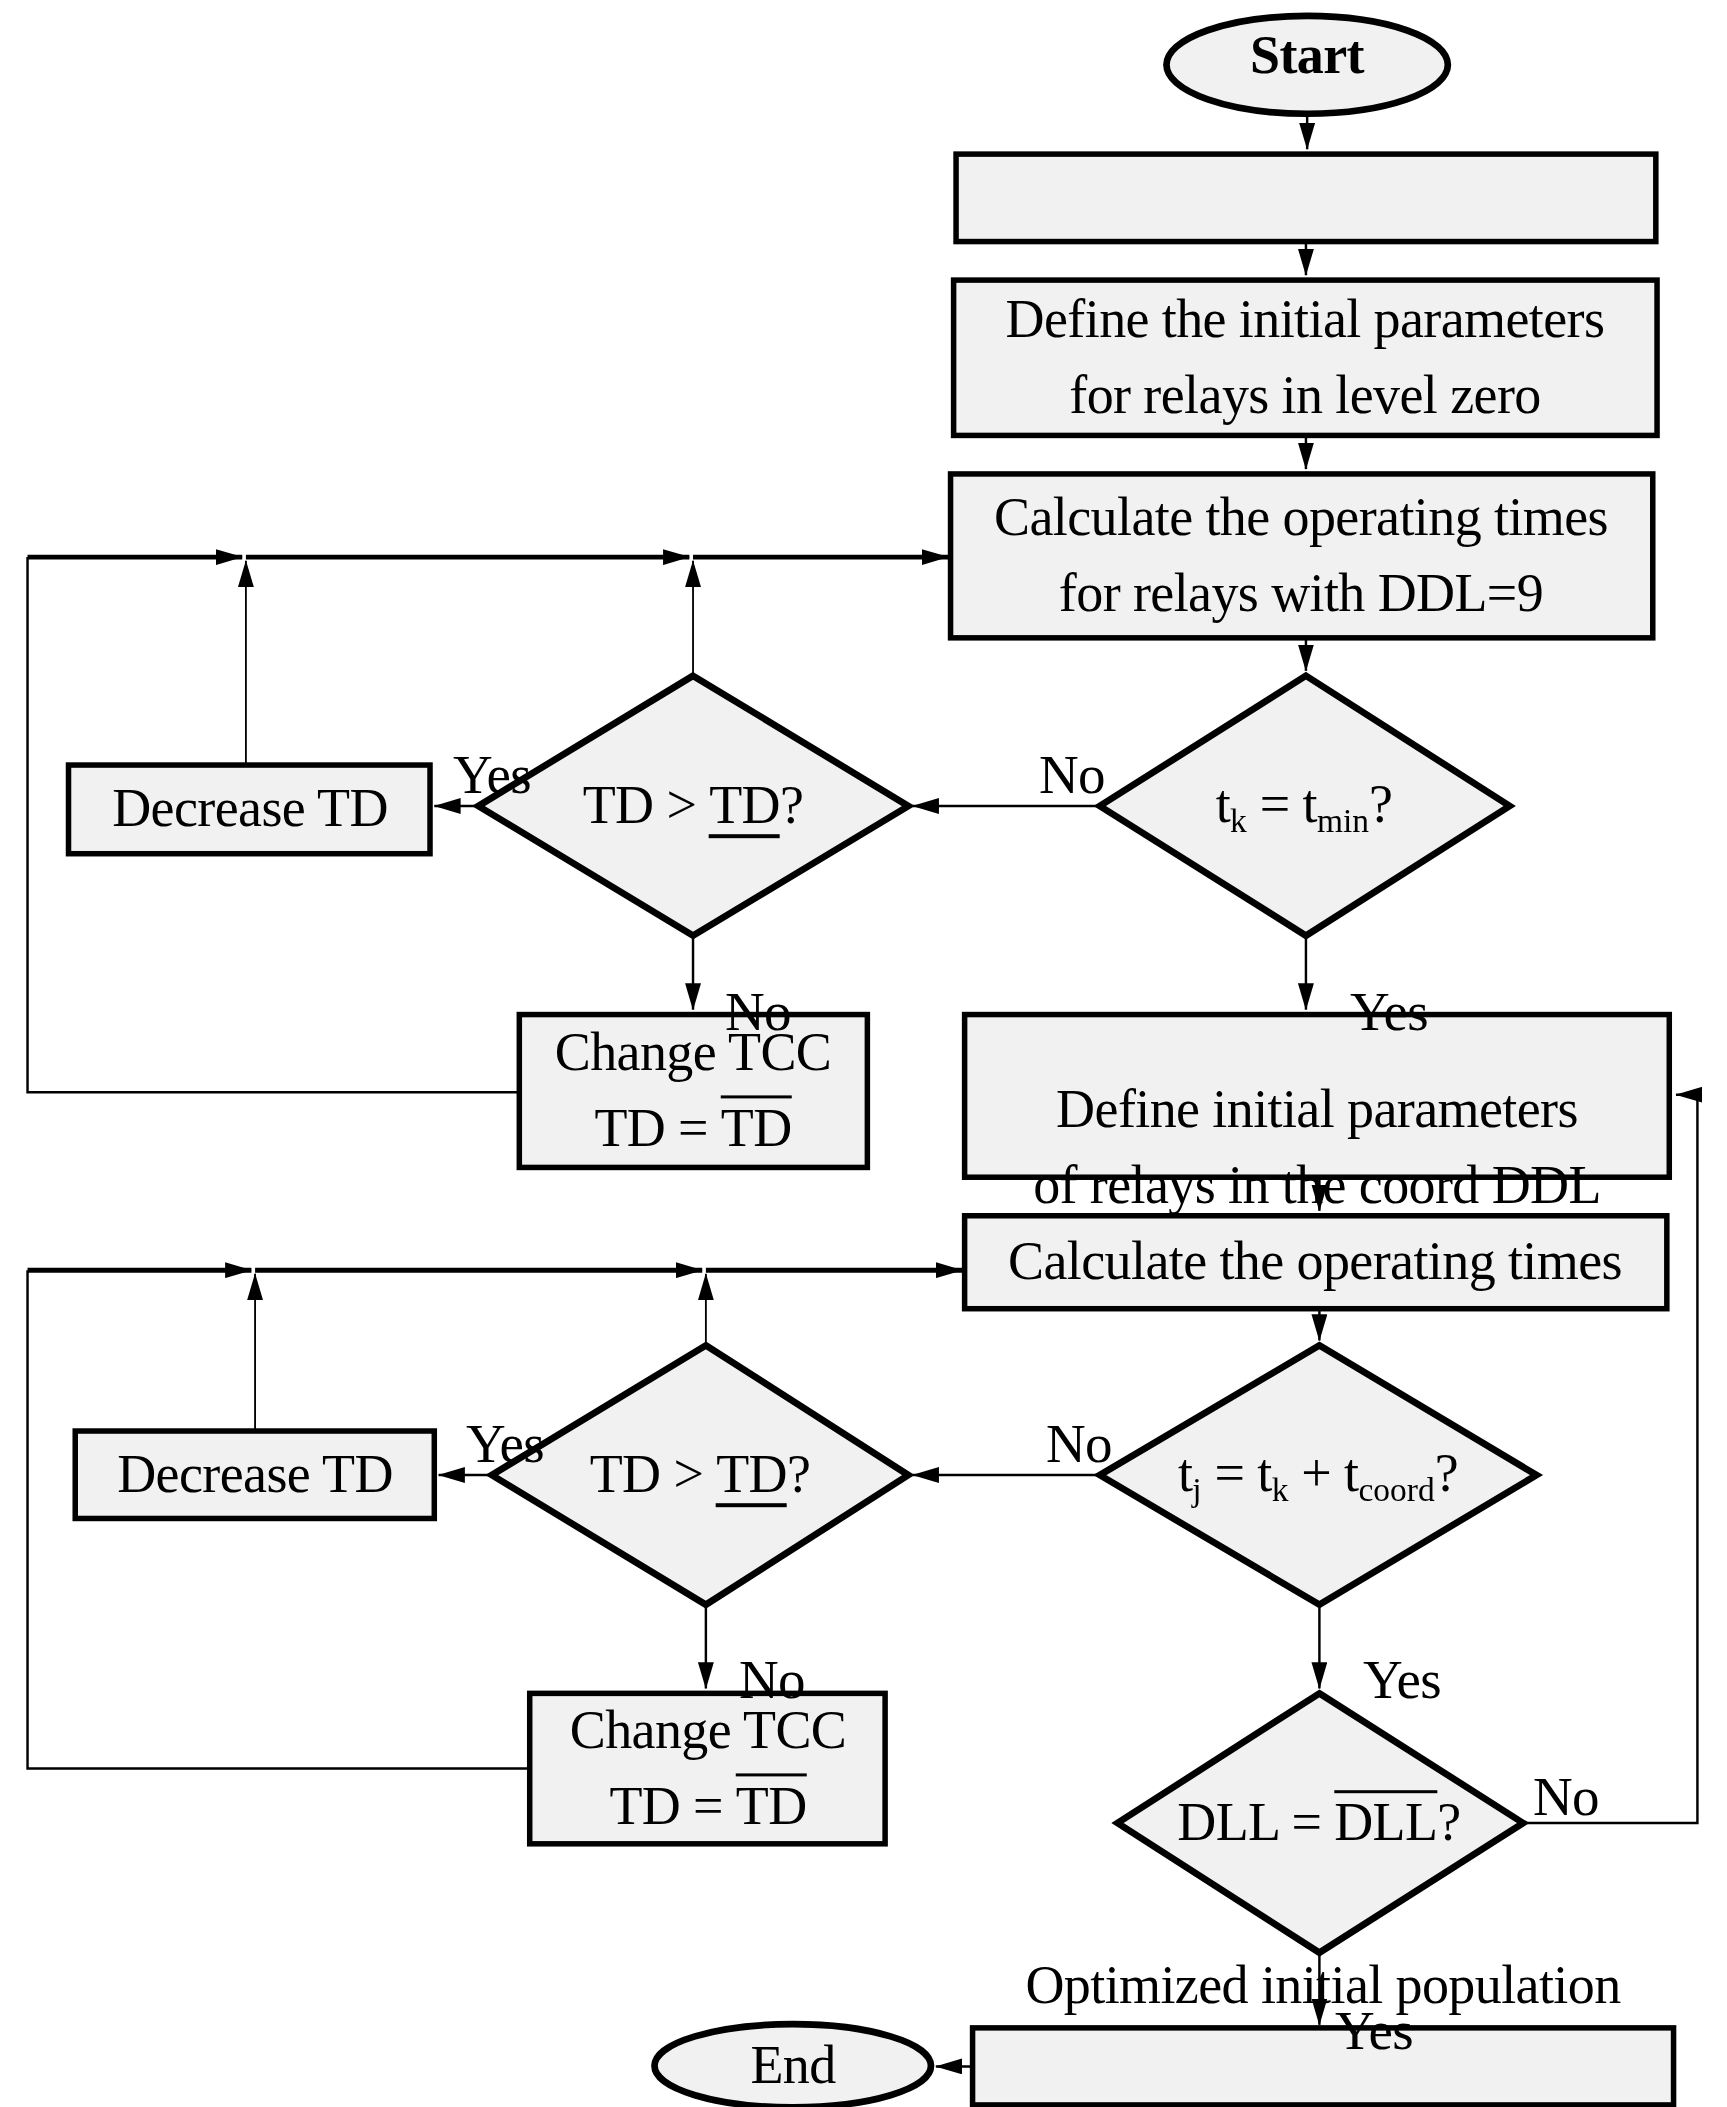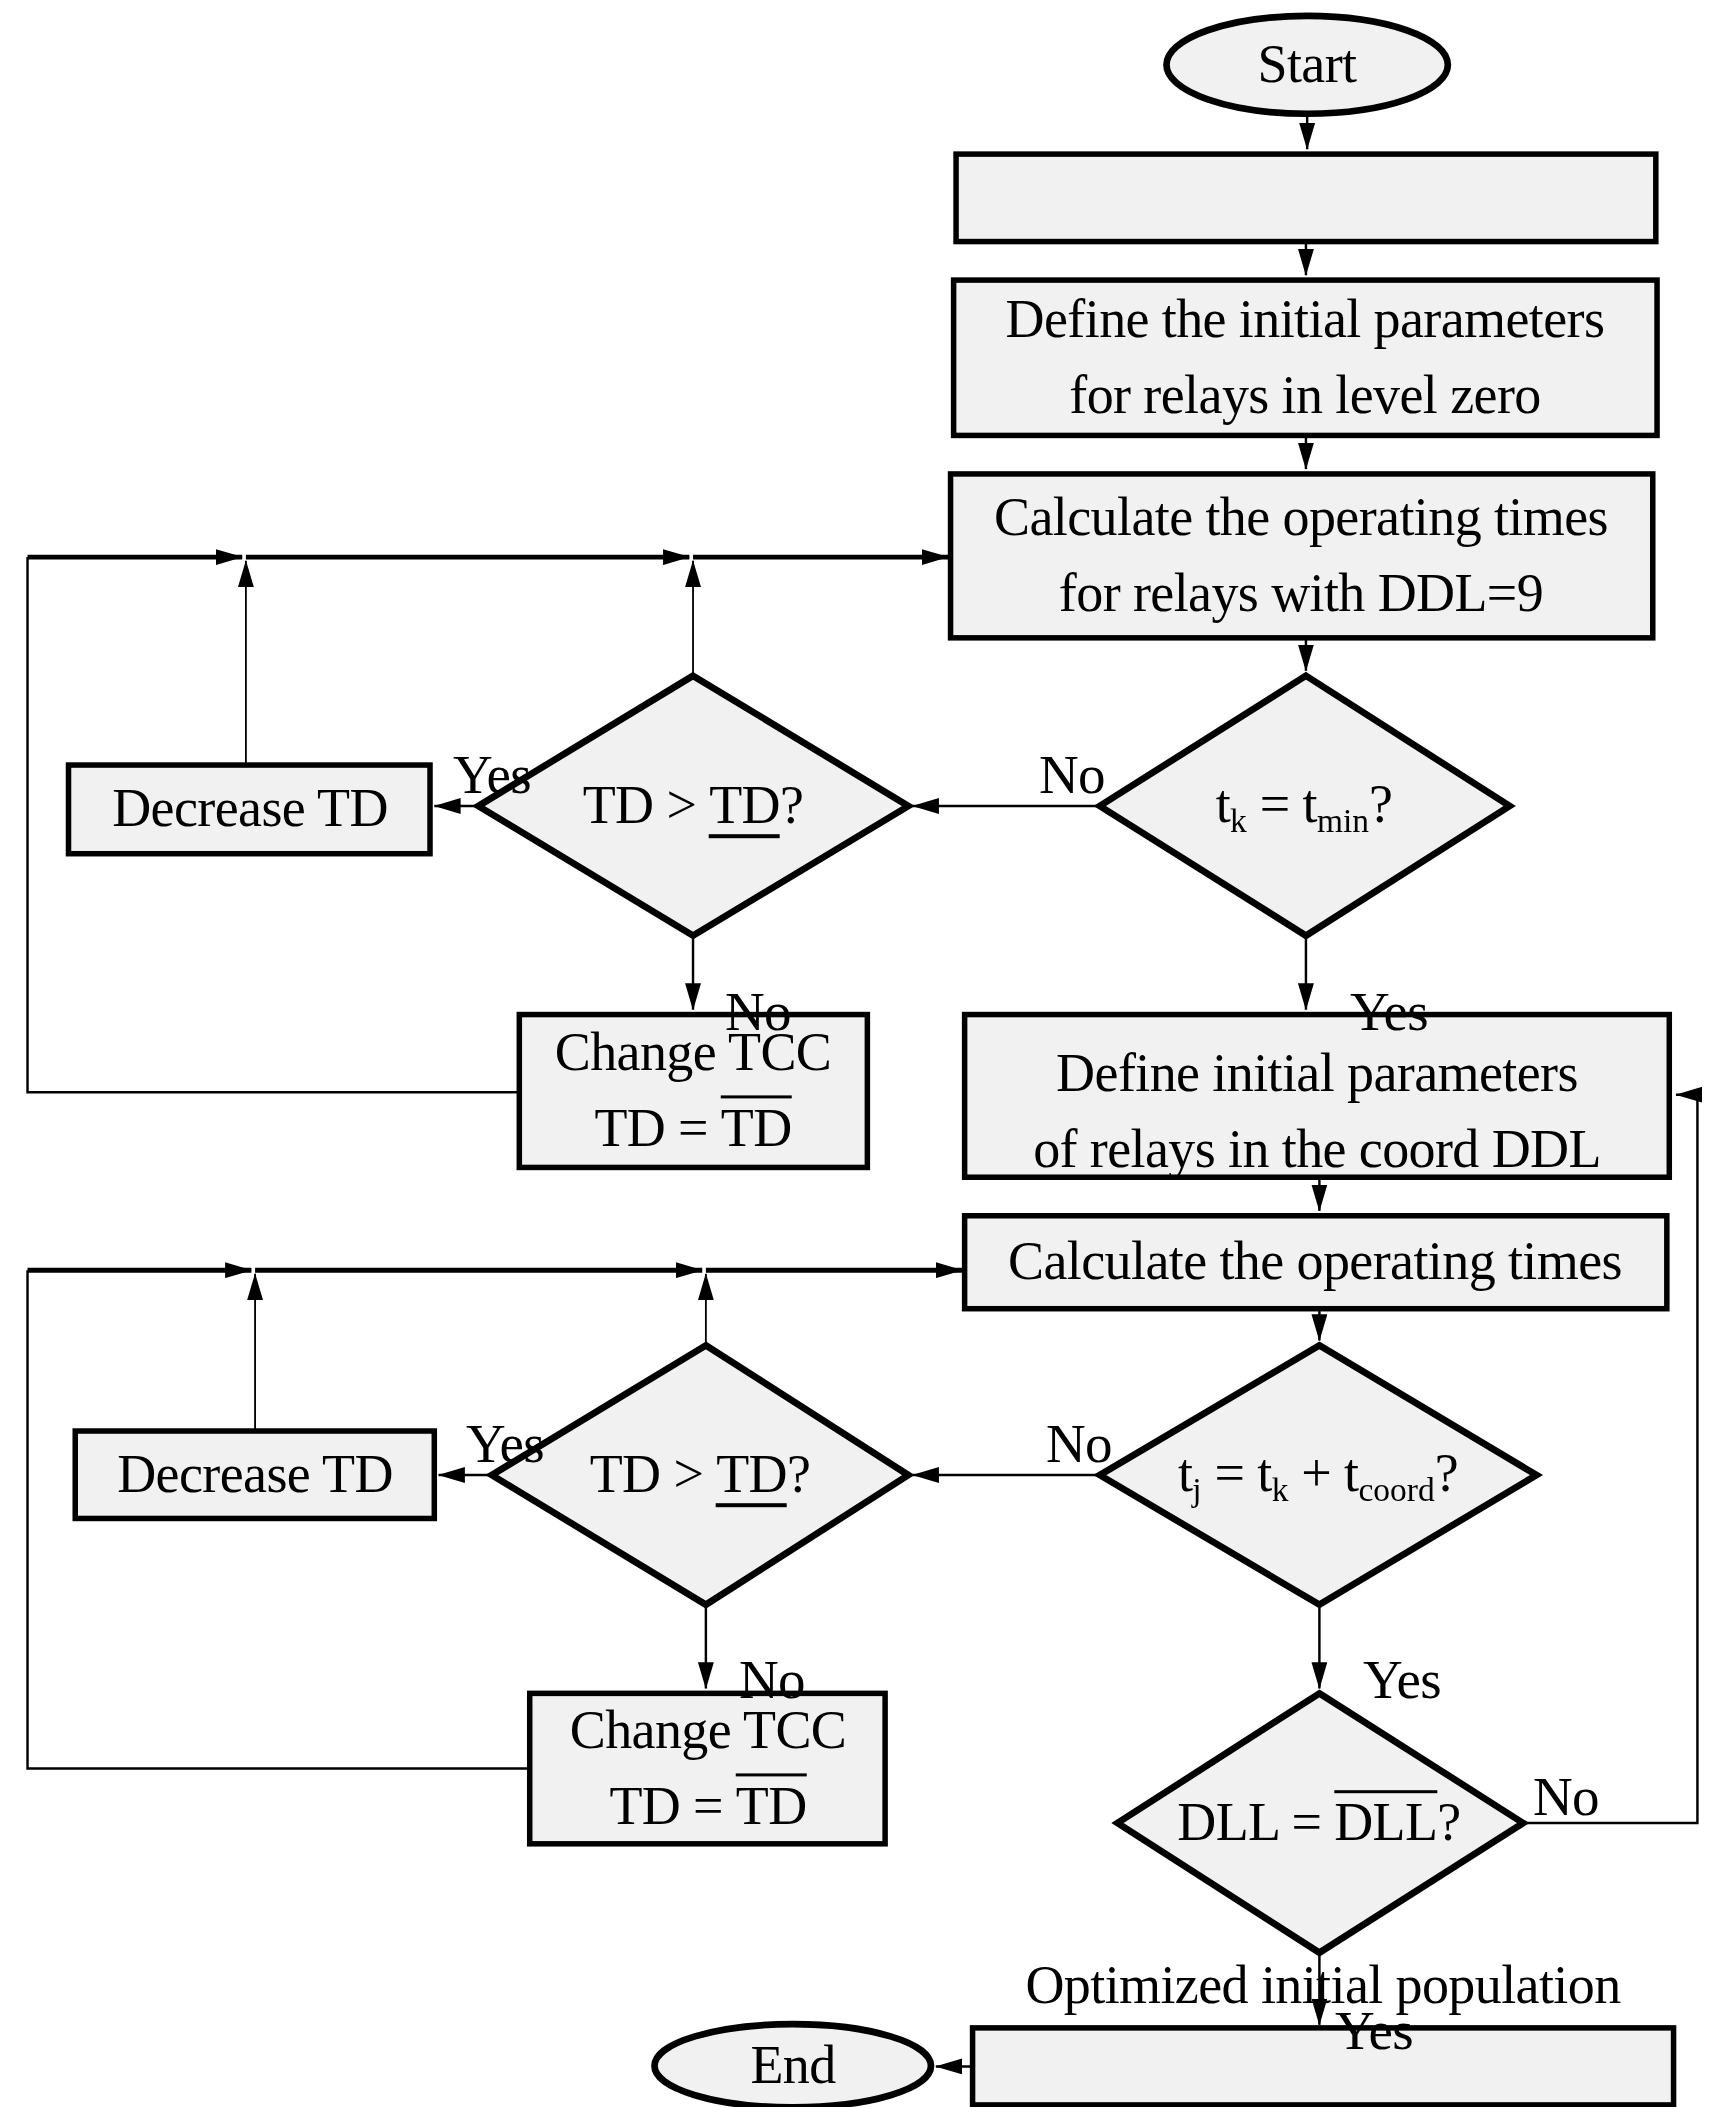--- a/index.html
+++ b/index.html
@@ -111,21 +111,21 @@
     <rect class="shape box" x="1577" y="1988" width="1148" height="152" fill="#f1f1f1"></rect>
     <polygon class="shape diamond" points="2157,2200 2512,2412 2157,2624 1798,2412" fill="#f1f1f1"></polygon>
     <polygon class="shape diamond" points="1154,2200 1485,2412 1154,2624 804,2412" fill="#f1f1f1"></polygon>
     <rect class="shape box" x="123" y="2340" width="587" height="143" fill="#f1f1f1"></rect>
     <rect class="shape box" x="866" y="2769" width="581" height="246" fill="#f1f1f1"></rect>
     <polygon class="shape diamond" points="2157,2769 2490,2981 2157,3193 1827,2981" fill="#f1f1f1"></polygon>
     <rect class="shape box" x="1590" y="3316" width="1146" height="126" fill="#f1f1f1"></rect>
     <ellipse class="shape terminal" cx="1296" cy="3378" rx="226" ry="68" fill="#f1f1f1"></ellipse>
   </svg>
 
-  <div class="lbl" style="left:1307px;top:65px;">Start</div>
+  <div class="lbl" style="left:1307px;top:56px;font-weight:bold;">Start</div>
 
 
   <div class="lbl" style="left:1305px;top:358px;">
     <div>Define the initial parameters</div>
     <div>for relays in level zero</div>
   </div>
 
   <div class="lbl" style="left:1301px;top:556px;">
     <div>Calculate the operating times</div>
     <div>for relays with DDL=9</div>
@@ -135,21 +135,21 @@
 
   <div class="lbl" style="left:693px;top:806px;"><span>TD &gt; </span><span class="rt-under">TD</span><span>?</span></div>
 
   <div class="lbl" style="left:250px;top:809px;">Decrease TD</div>
 
   <div class="lbl" style="left:693px;top:1091px;">
     <div>Change TCC</div>
     <div><span>TD = </span><span class="rt-over">TD</span></div>
   </div>
 
-  <div class="lbl" style="left:1317px;top:1112px;">
+  <div class="lbl" style="left:1317px;top:1148px;">
     <div>Define initial parameters</div>
     <div>of relays in the coord DDL</div>
   </div>
 
   <div class="lbl" style="left:1315px;top:1262px;">Calculate the operating times</div>
 
   <div class="lbl" style="left:1318px;top:1475px;text-align:center;"><span>t</span><span class="rt-sub">j</span><span> = t</span><span class="rt-sub">k</span><span> + t</span><span class="rt-sub">coord</span><span>?</span></div>
 
   <div class="lbl" style="left:700px;top:1475px;"><span>TD &gt; </span><span class="rt-under">TD</span><span>?</span></div>
 

